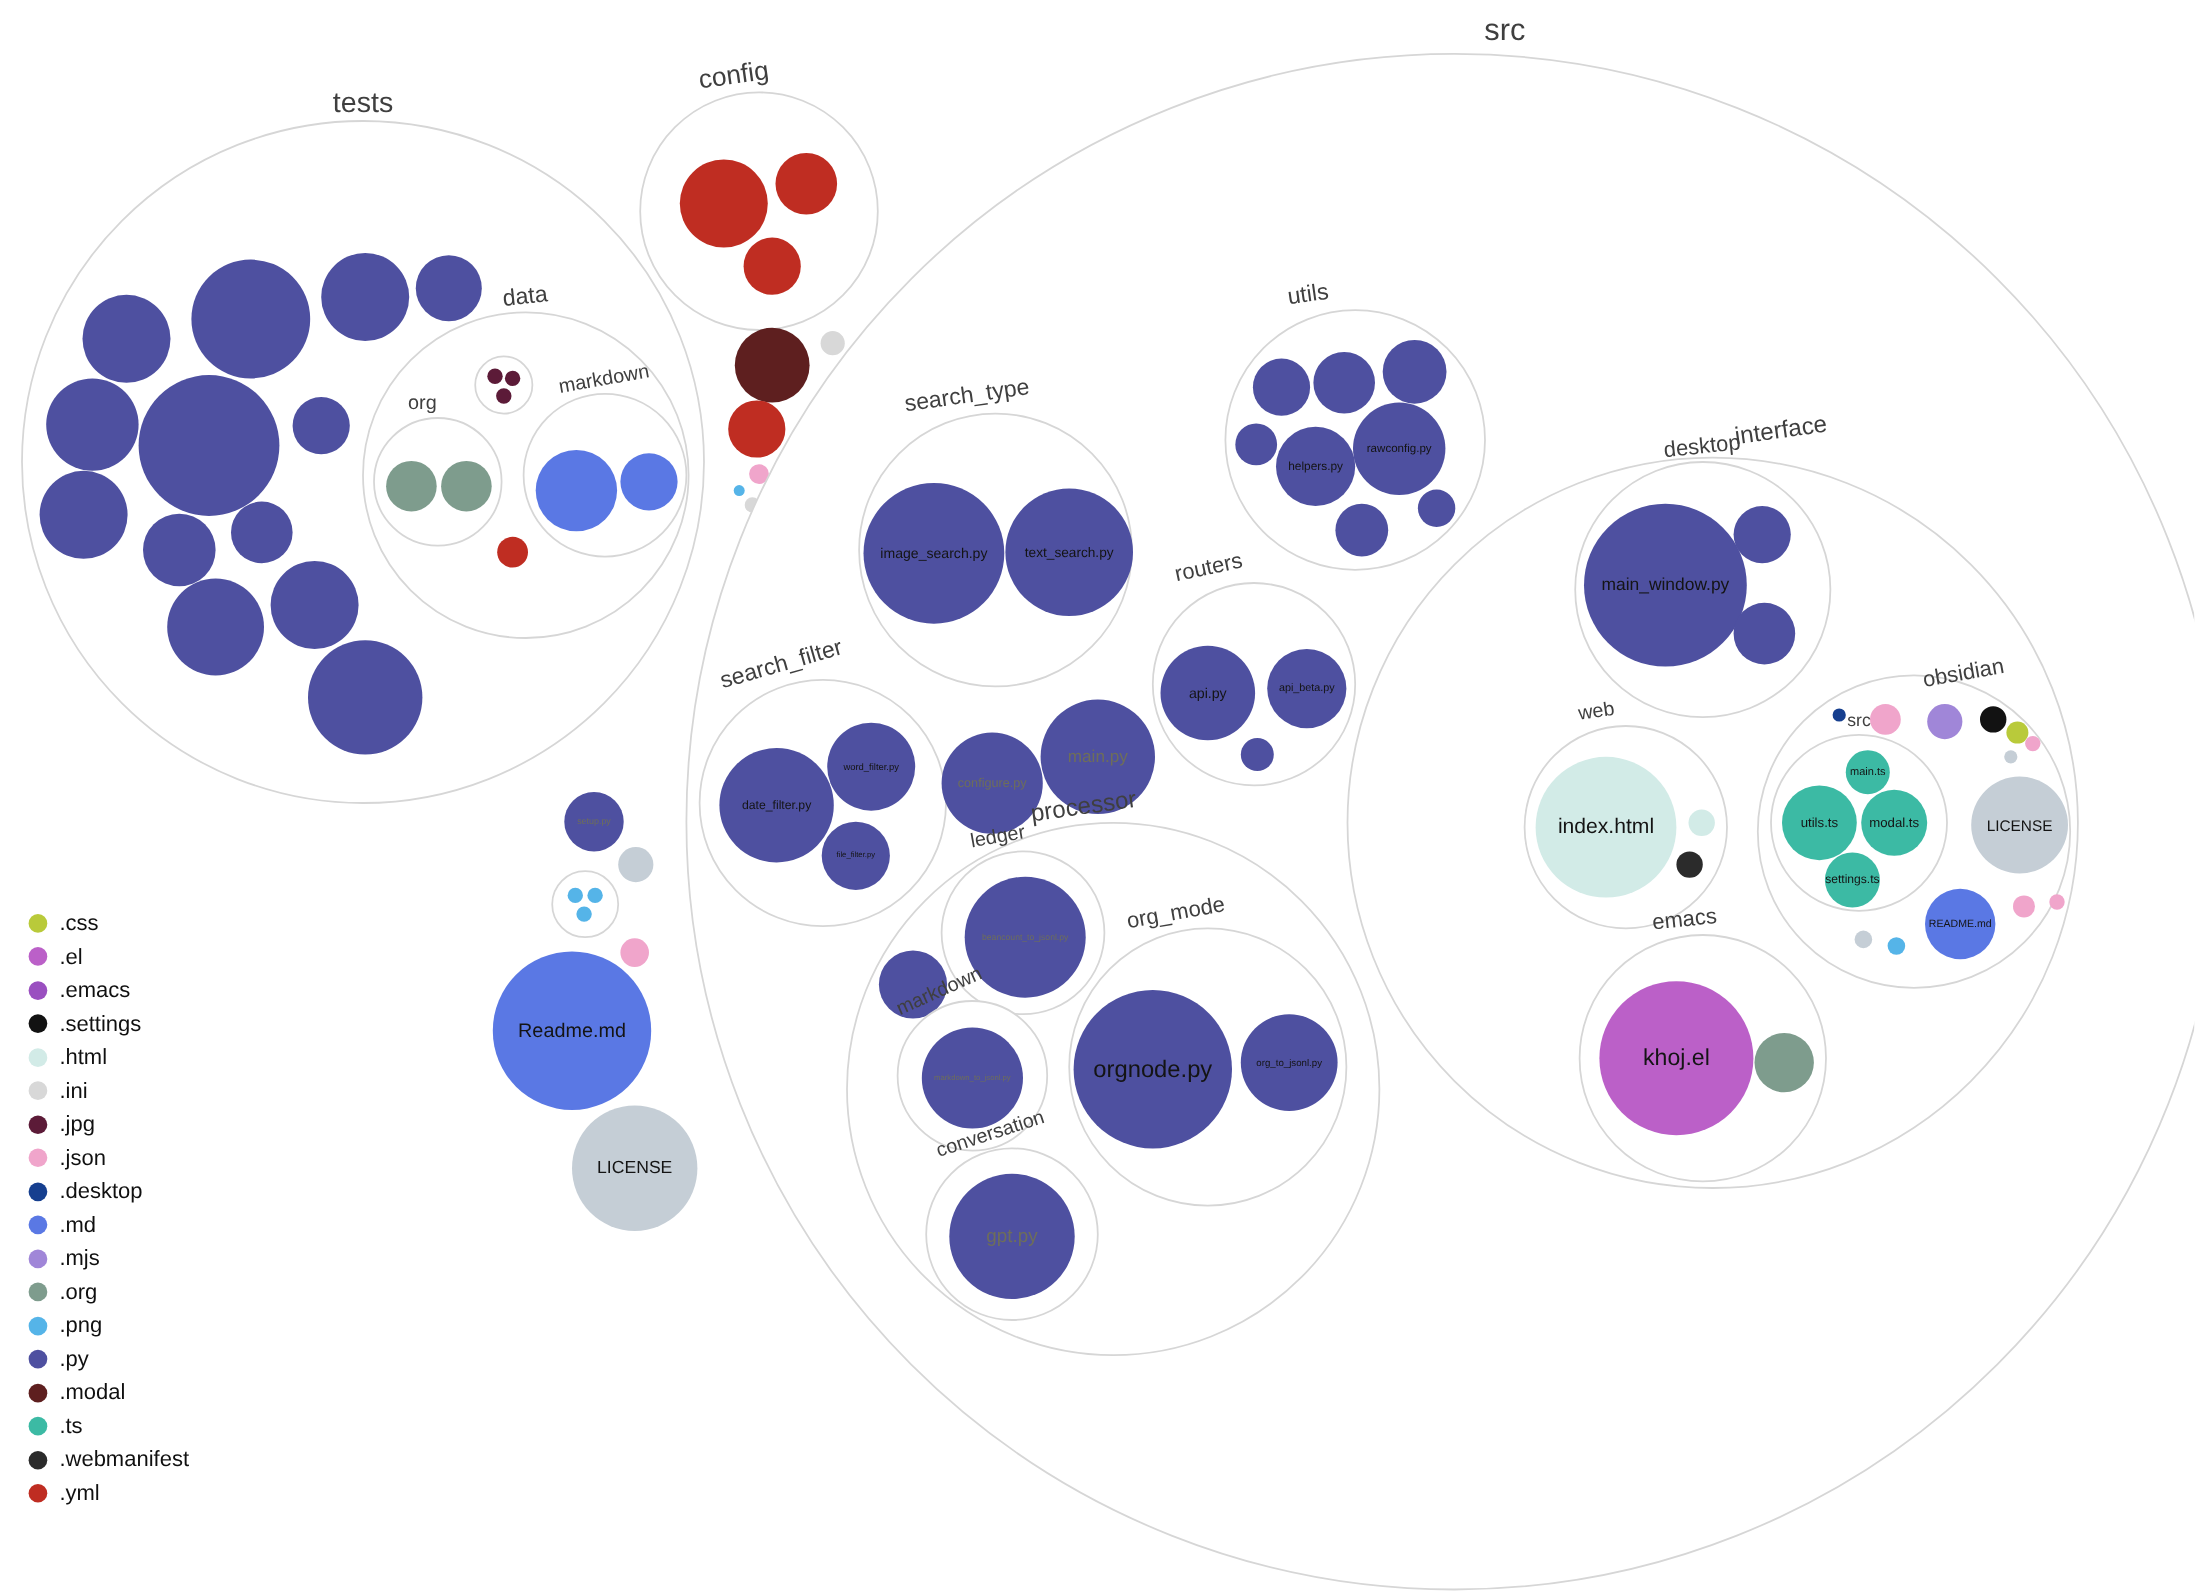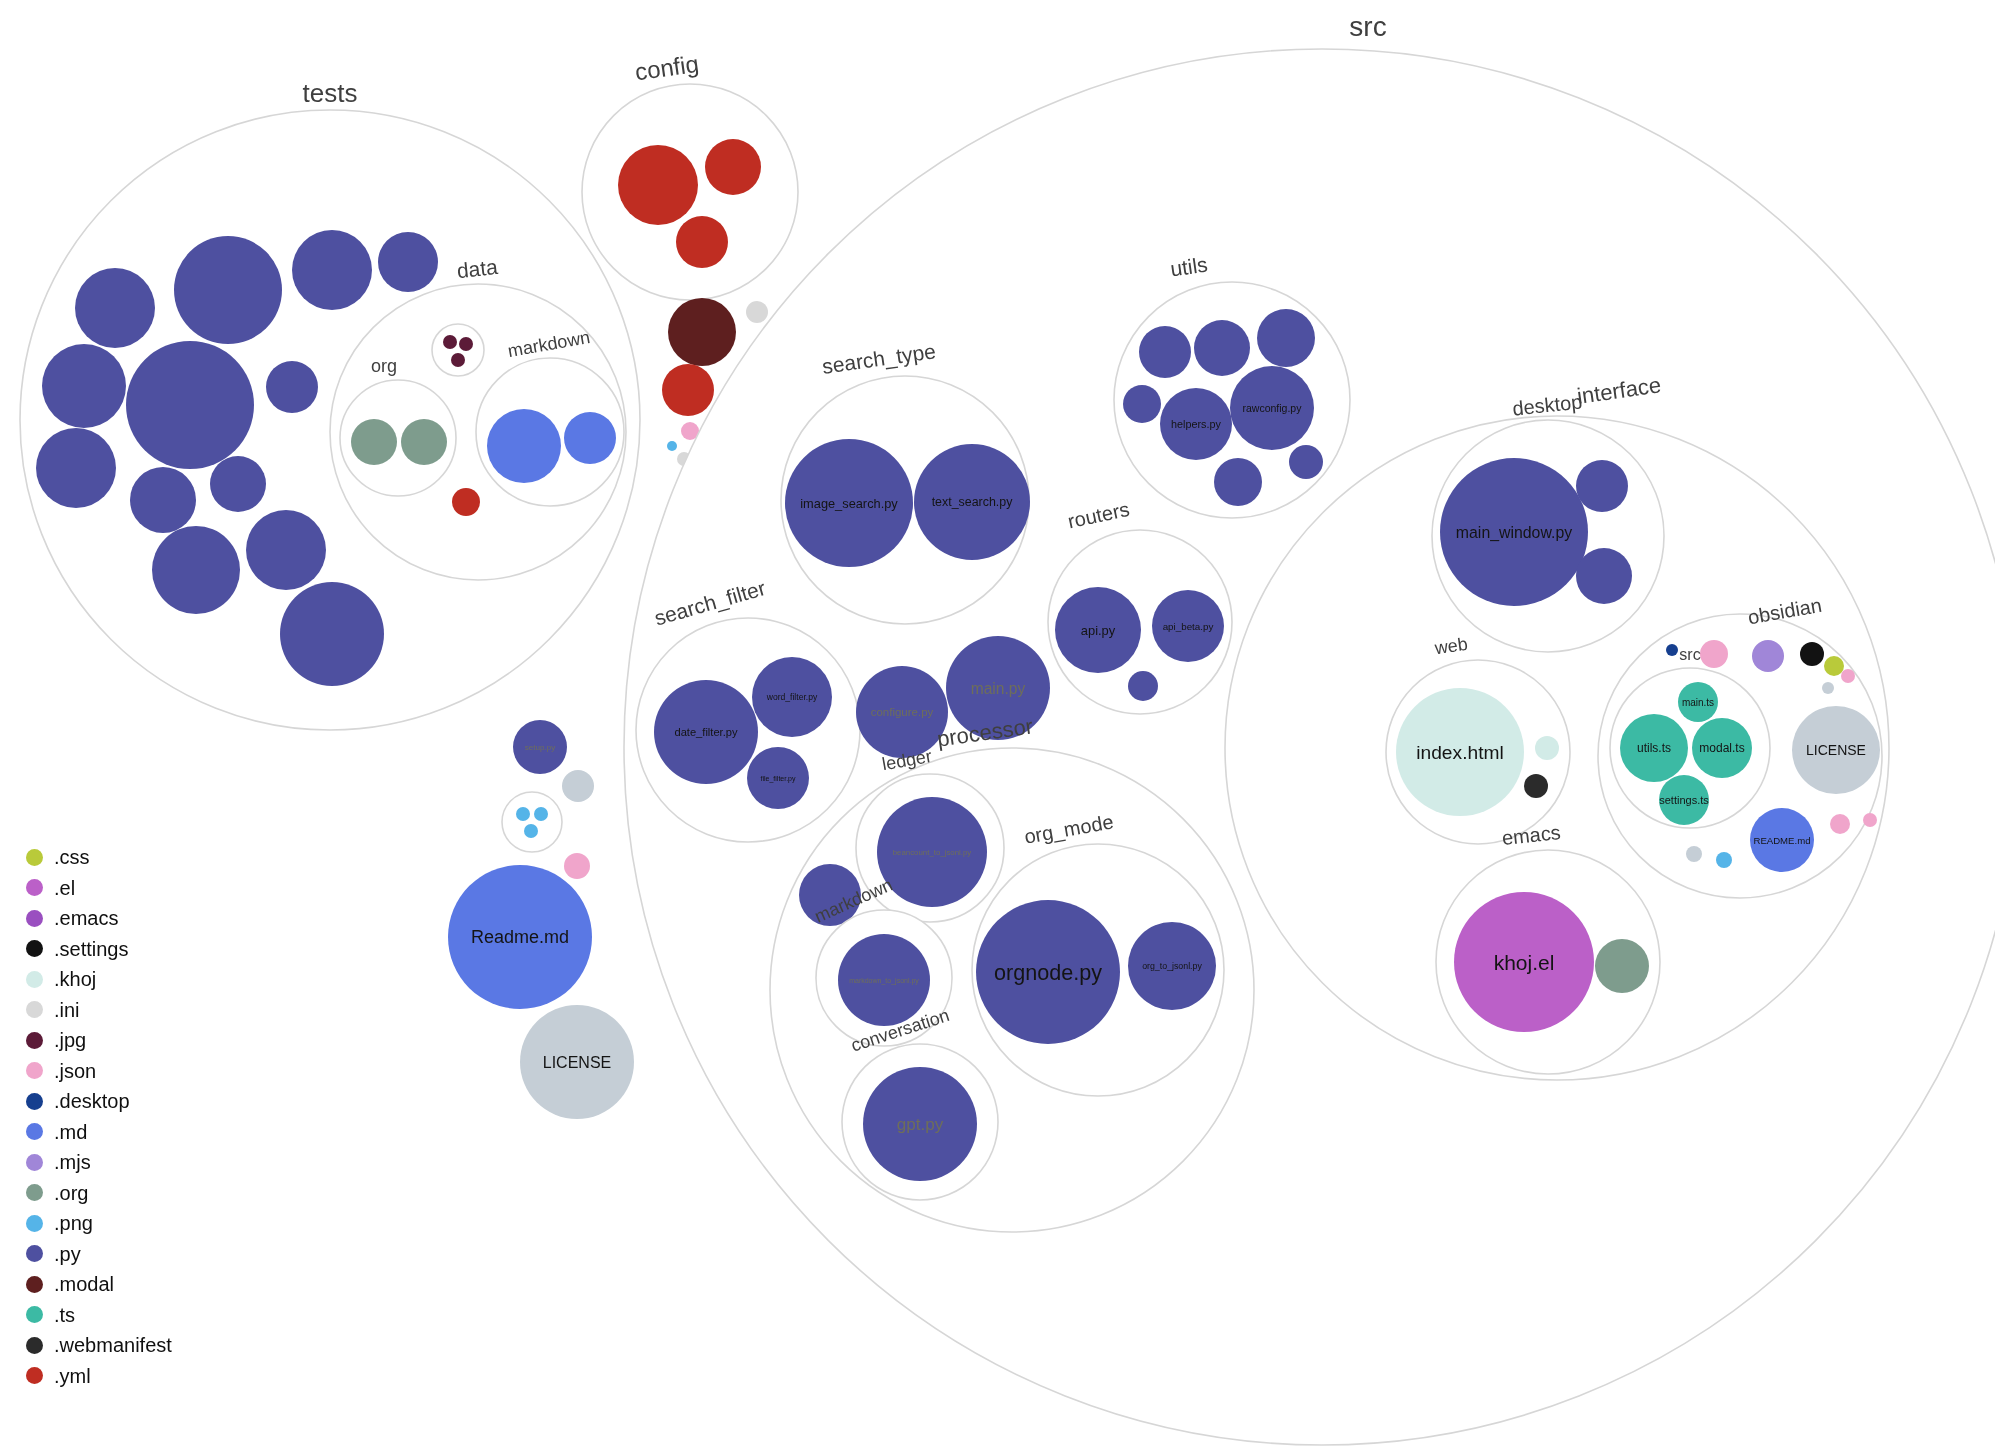--- a/index.html
+++ b/index.html
@@ -1,20 +1,20 @@
 <!DOCTYPE html>
 <html><head>
 <meta charset="utf-8">
 <style>
   html,body{margin:0;padding:0;background:#ffffff;}
   .canvas{position:relative;width:1995px;height:1451px;background:#ffffff;
           font-family:"Liberation Sans",sans-serif;overflow:hidden;}
   #pack-svg{position:absolute;left:0;top:0;width:1995px;height:1451px;}
   #pack-svg text{font-family:"Liberation Sans",sans-serif;}
-  #legend{position:absolute;left:26px;top:846px;}
+  #legend{position:absolute;left:26px;top:828px;}
   .legend-row{display:flex;align-items:center;height:22px;margin-bottom:8.5px;}
   .legend-dot{width:17px;height:17px;border-radius:50%;margin-right:11px;flex:none;}
   .legend-label{font-size:20px;color:#101010;line-height:22px;}
 </style>
 </head>
 <body>
 
 <div class="canvas">
   <svg id="pack-svg" viewBox="0 0 1995 1451">
       <g>
@@ -193,21 +193,21 @@
       <div class="legend-row">
         <span class="legend-dot" style="background: rgb(154, 79, 192);"></span>
         <span class="legend-label">.emacs</span>
       </div>
       <div class="legend-row">
         <span class="legend-dot" style="background: rgb(18, 18, 18);"></span>
         <span class="legend-label">.settings</span>
       </div>
       <div class="legend-row">
         <span class="legend-dot" style="background: rgb(210, 235, 231);"></span>
-        <span class="legend-label">.khoj</span>
+        <span class="legend-label">.html</span>
       </div>
       <div class="legend-row">
         <span class="legend-dot" style="background: rgb(216, 216, 216);"></span>
         <span class="legend-label">.ini</span>
       </div>
       <div class="legend-row">
         <span class="legend-dot" style="background: rgb(92, 27, 56);"></span>
         <span class="legend-label">.jpg</span>
       </div>
       <div class="legend-row">

